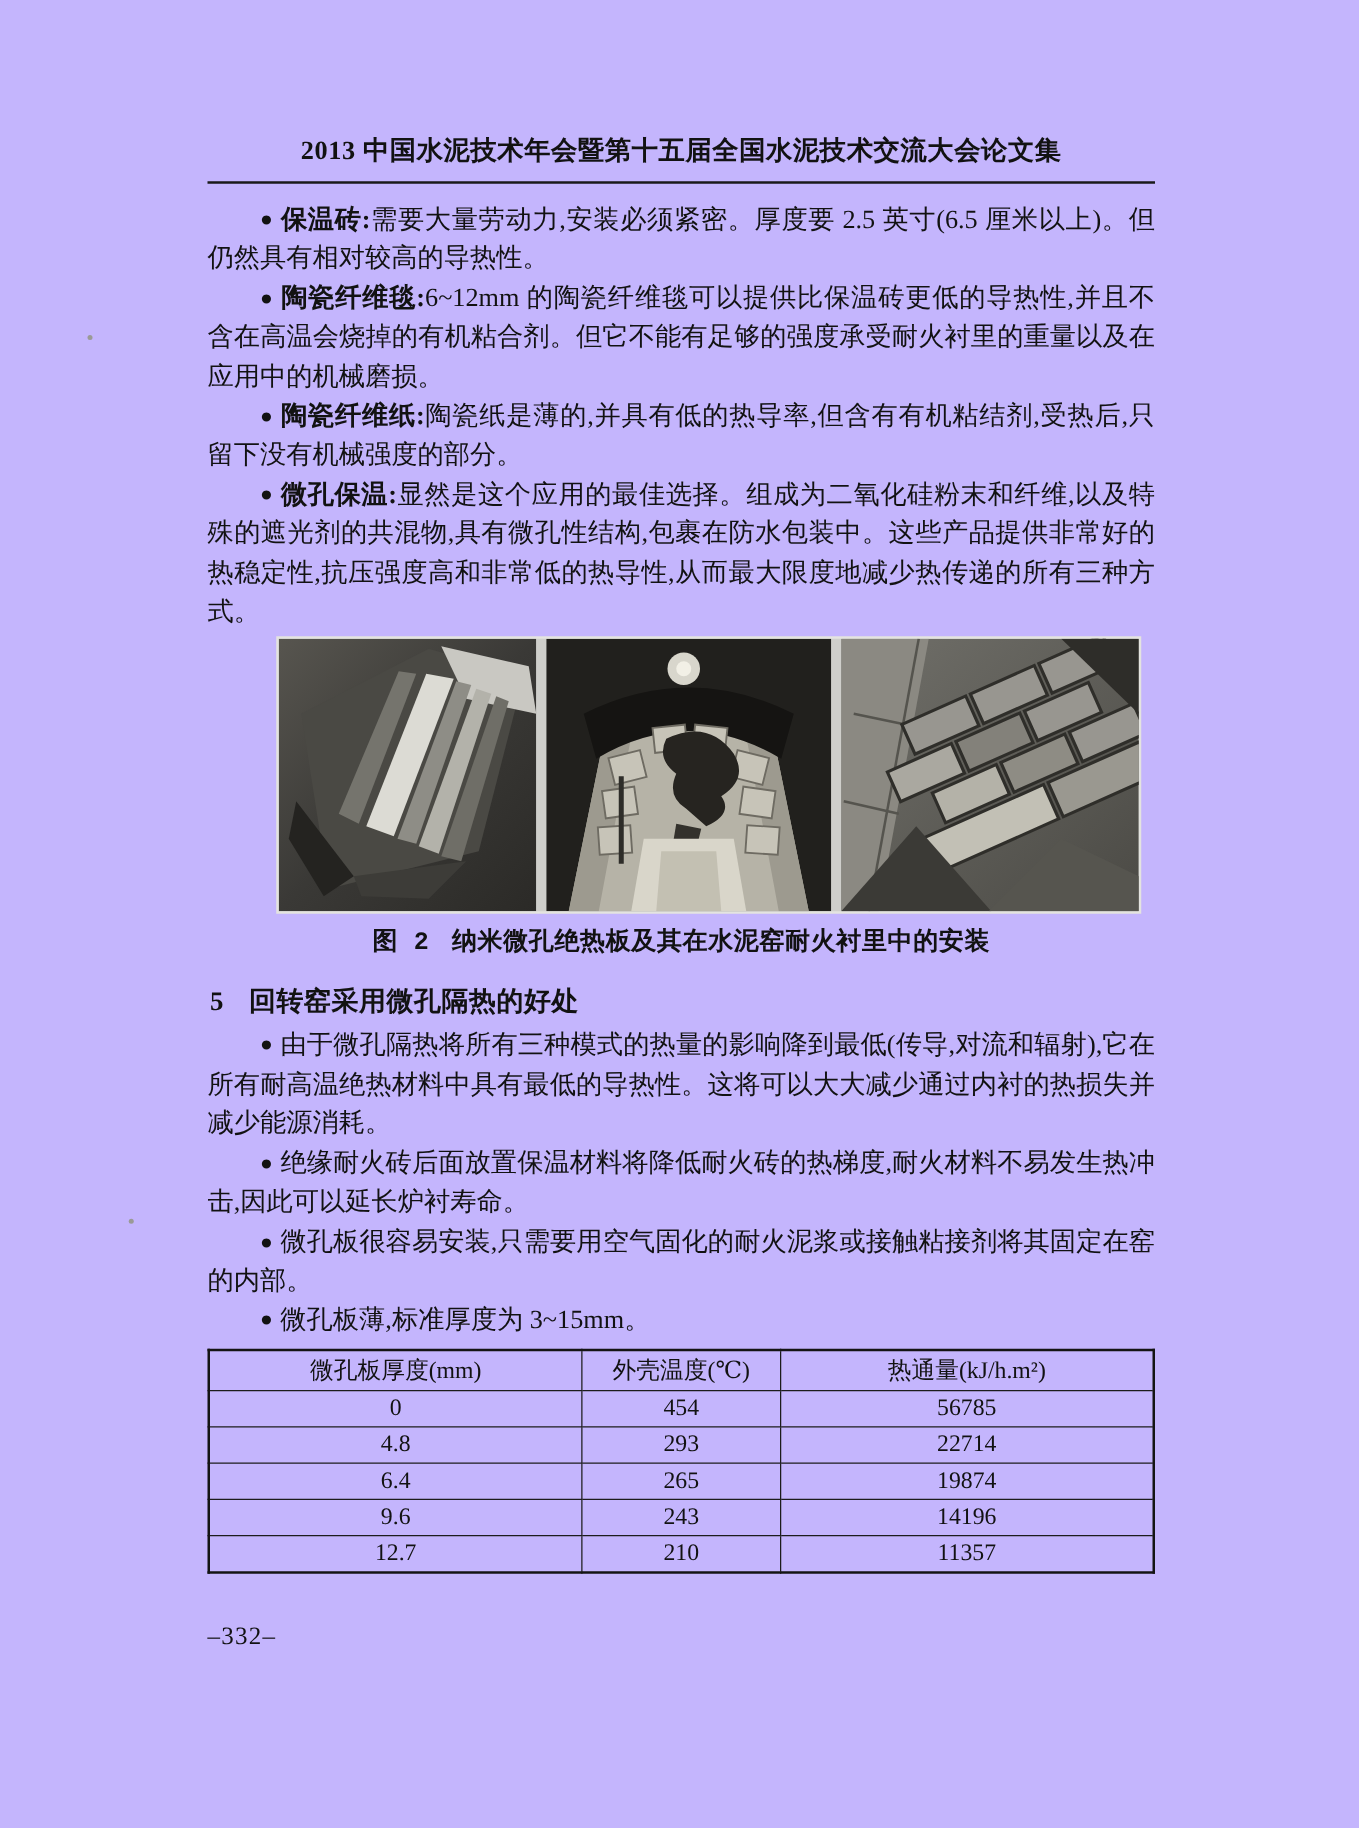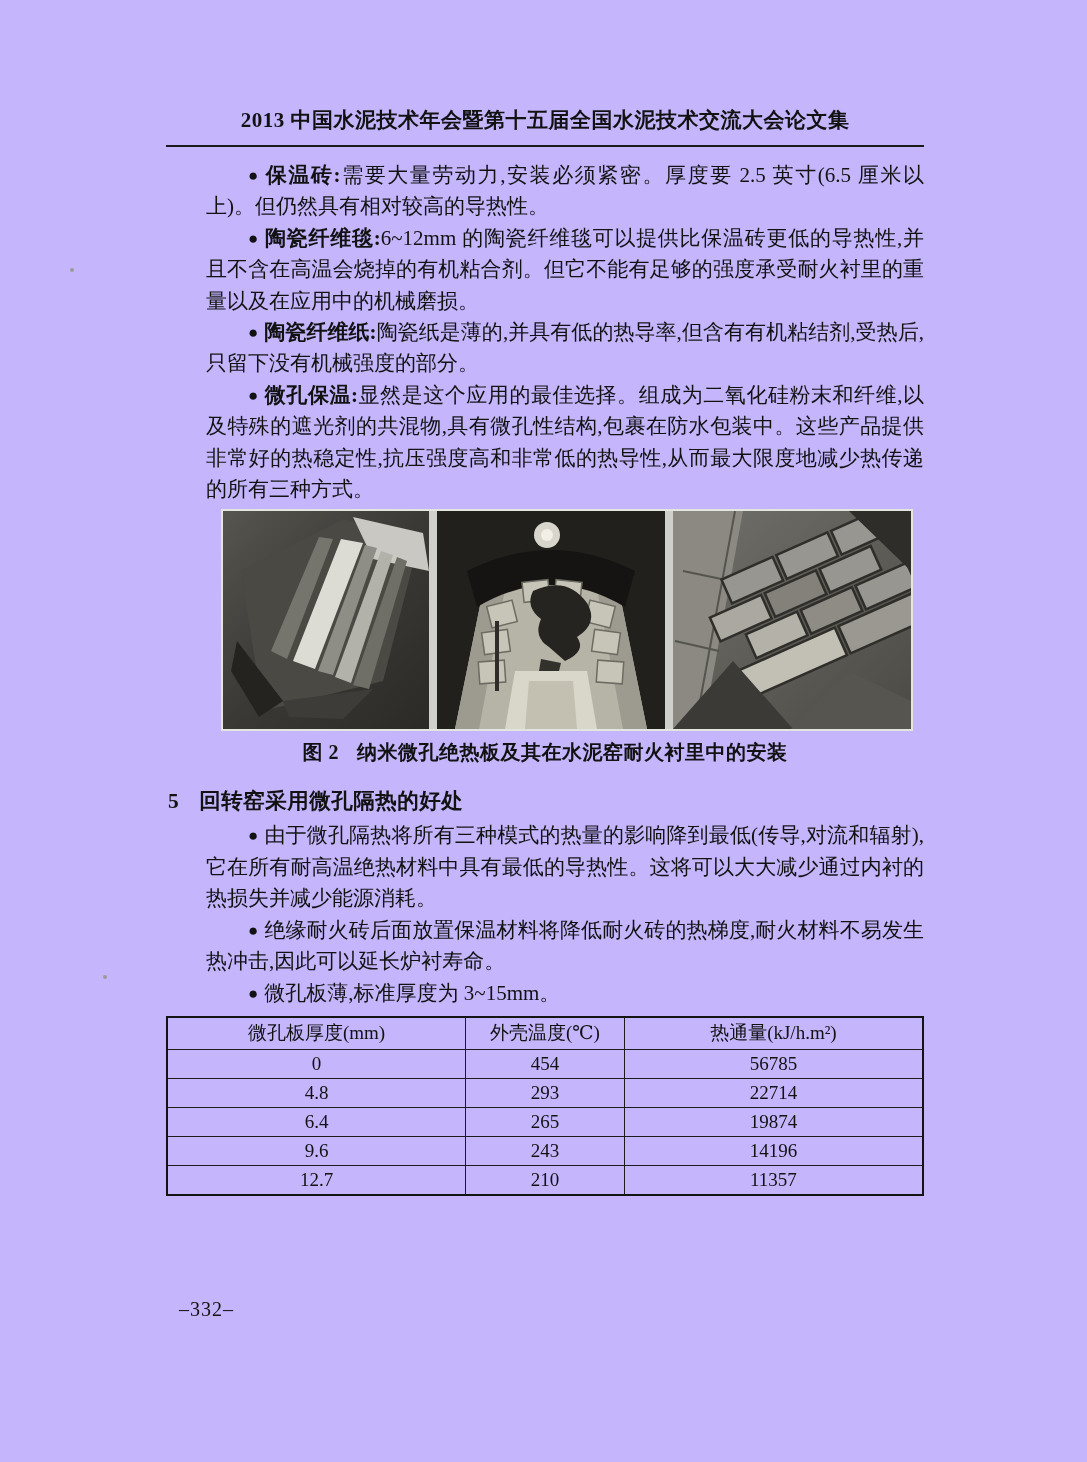--- a/index.html
+++ b/index.html
@@ -21,21 +21,21 @@
     font-size:21px;
     font-weight:700;
     letter-spacing:0.5px;
     white-space:nowrap;
   }
   .header-rule{
     border:none;
     border-top:2.6px solid #1a1a1a;
     margin:11px 0 0 0;
   }
-  .body-block{margin-top:13px;margin-left:40px;}
+  .body-block{margin-top:13px;}
   .body-block p{
     margin:0;
     font-size:21px;
     line-height:31.4px;
     text-align:justify;
     text-indent:2em;
   }
   .bullet{font-size:17px;vertical-align:1px;padding-right:6px;}
   .lead{font-weight:700;}
   .figure-row{
@@ -46,20 +46,21 @@
     background:#cfcfcb;
     box-shadow:0 0 0 2px #e4e4e0;
   }
   .photo{flex:0 0 auto;height:218px;display:block;}
   .figure-caption{
     text-align:center;
     font-weight:700;
     font-size:20px;
     margin-top:10px;
     letter-spacing:0.5px;
+    font-family:Liberation Mono, monospace;
   }
   .caption-gap{display:inline-block;width:18px;}
   .section-heading{
     margin:20px 0 0 2px;
     font-size:21.5px;
     font-weight:700;
     letter-spacing:0.5px;
   }
   .section-num{margin-right:20px;}
   .benefits{margin-top:5px;}
@@ -85,21 +86,21 @@
     font-weight:normal;
     height:24px;
   }
   table.data-table th{height:27px;}
   table.data-table{border:2.6px solid #141414;}
   .col-thick{width:39.5%;}
   .col-temp{width:21%;}
   .col-flux{width:39.5%;}
   .page-number{
     position:absolute;
-    left:179px;top:1298px;
+    left:166px;top:1298px;
     font-size:20px;
     letter-spacing:1px;
   }
   .artifact{position:absolute;background:#9a9a96;border-radius:50%;}
 </style>
 </head>
 <body>
 
 <div class="page">
   <div class="content">
@@ -207,20 +208,21 @@
       <span class="section-num">5</span><span>回转窑采用微孔隔热的好处</span>
     </div>
 
     <div class="body-block benefits">
 
         <p><span class="bullet">●</span><span class="lead"></span><span>由于微孔隔热将所有三种模式的热量的影响降到最低(传导,对流和辐射),它在所有耐高温绝热材料中具有最低的导热性。这将可以大大减少通过内衬的热损失并减少能源消耗。</span></p>
 
 
         <p><span class="bullet">●</span><span class="lead"></span><span>绝缘耐火砖后面放置保温材料将降低耐火砖的热梯度,耐火材料不易发生热冲击,因此可以延长炉衬寿命。</span></p>
 
+        <p><span class="bullet">●</span><span class="lead"></span><span>微孔板很容易安装,只需要用空气固化的耐火泥浆或接触粘接剂将其固定在窑的内部。</span></p>
 
         <p><span class="bullet">●</span><span class="lead"></span><span>微孔板薄,标准厚度为 3~15mm。</span></p>
       </div>
 
 
     <table class="data-table">
       <colgroup>
           <col class="col-thick">
           <col class="col-temp">
           <col class="col-flux">

